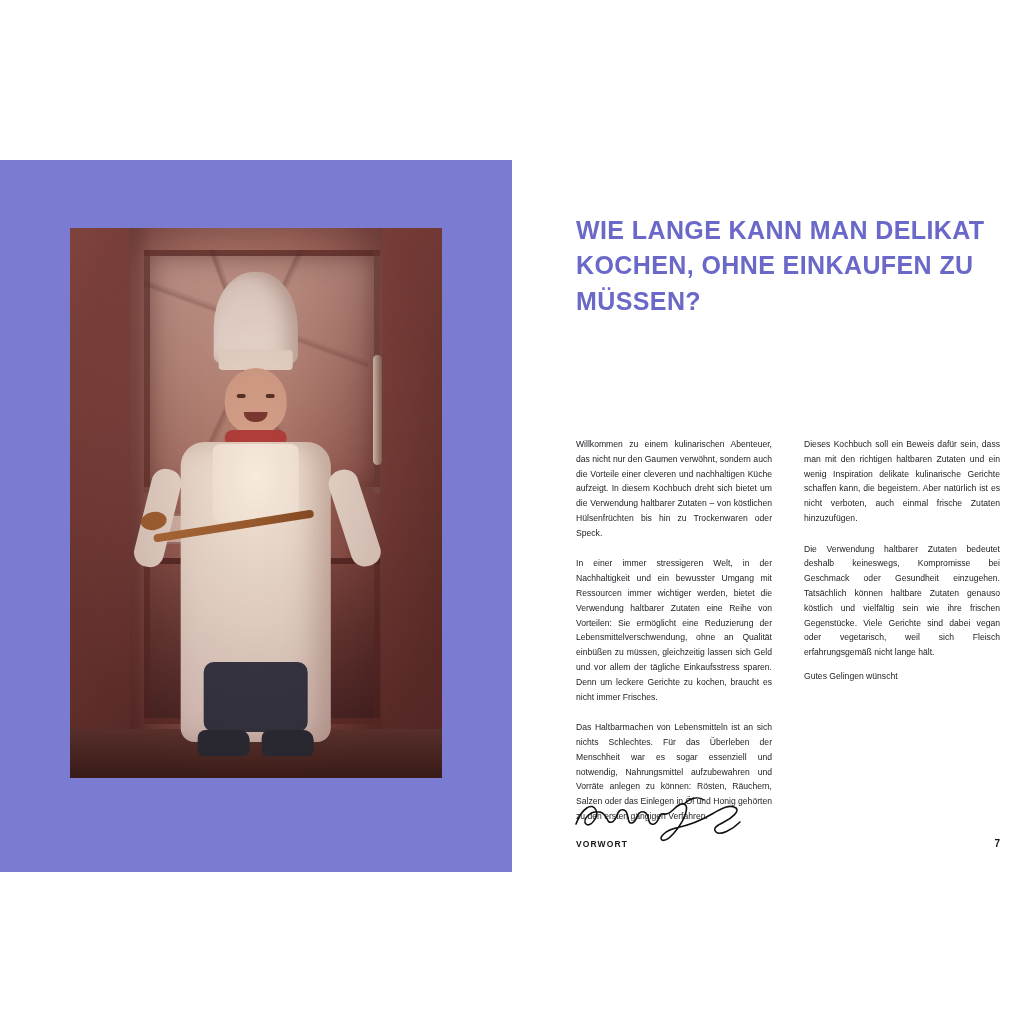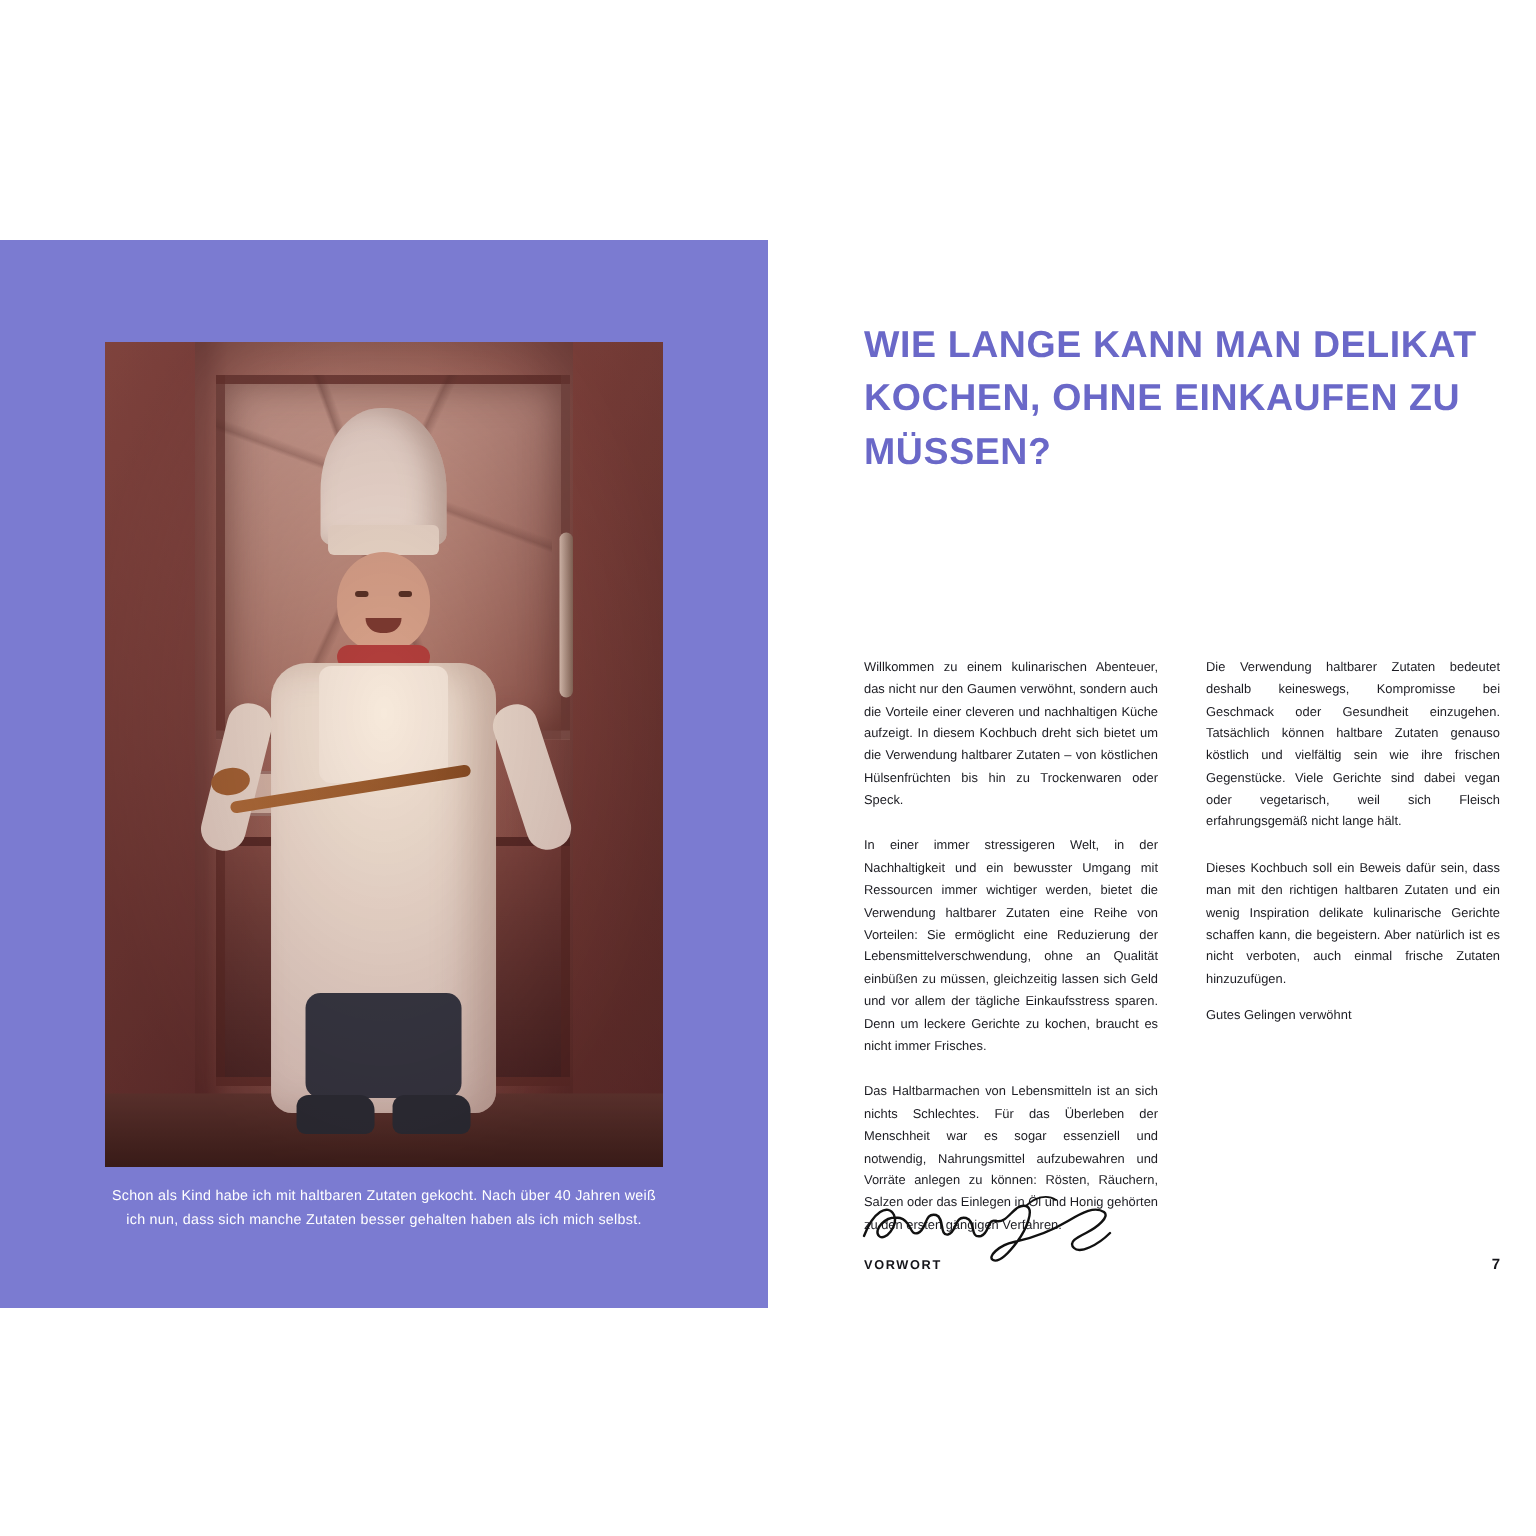--- a/index.html
+++ b/index.html
@@ -389,37 +389,36 @@
         <div class="spoon-head"></div>
         <div class="spoon"></div>
         <div class="legs"></div>
         <div class="shoe l"></div>
         <div class="shoe r"></div>
       </div>
 
       <div class="photo-warm"></div>
     </div>
 
-    <div class="caption">Schon als Kind habe ich mit haltbaren Zutaten gekocht. Nach über 40 Jahren weiß ich nun, dass sich manche Zutaten besser gehalten haben als ich mich selbst.</div>
   </div>
 
   <div class="right-page">
 
     <h1 class="headline">WIE LANGE KANN MAN DELIKAT KOCHEN, OHNE EINKAUFEN ZU MÜSSEN?</h1>
 
     <div class="columns">
       <div class="col">
         <p>Willkommen zu einem kulinarischen Abenteuer, das nicht nur den Gaumen verwöhnt, sondern auch die Vorteile einer cleveren und nachhaltigen Küche aufzeigt. In diesem Kochbuch dreht sich bietet um die Verwendung haltbarer Zutaten – von köstlichen Hülsenfrüchten bis hin zu Trockenwaren oder Speck.</p>
         <p>In einer immer stressigeren Welt, in der Nachhaltigkeit und ein bewusster Umgang mit Ressourcen immer wichtiger werden, bietet die Verwendung haltbarer Zutaten eine Reihe von Vorteilen: Sie ermöglicht eine Reduzierung der Lebensmittelverschwendung, ohne an Qualität einbüßen zu müssen, gleichzeitig lassen sich Geld und vor allem der tägliche Einkaufsstress sparen. Denn um leckere Gerichte zu kochen, braucht es nicht immer Frisches.</p>
         <p>Das Haltbarmachen von Lebensmitteln ist an sich nichts Schlechtes. Für das Überleben der Menschheit war es sogar essenziell und notwendig, Nahrungsmittel aufzubewahren und Vorräte anlegen zu können: Rösten, Räuchern, Salzen oder das Einlegen in Öl und Honig gehörten zu den ersten gängigen Verfahren.</p>
       </div>
       <div class="col">
+        <p>Dieses Kochbuch soll ein Beweis dafür sein, dass man mit den richtigen haltbaren Zutaten und ein wenig Inspiration delikate kulinarische Gerichte schaffen kann, die begeistern. Aber natürlich ist es nicht verboten, auch einmal frische Zutaten hinzuzufügen.</p>
         <p>Die Verwendung haltbarer Zutaten bedeutet deshalb keineswegs, Kompromisse bei Geschmack oder Gesundheit einzugehen. Tatsächlich können haltbare Zutaten genauso köstlich und vielfältig sein wie ihre frischen Gegenstücke. Viele Gerichte sind dabei vegan oder vegetarisch, weil sich Fleisch erfahrungsgemäß nicht lange hält.</p>
-        <p>Dieses Kochbuch soll ein Beweis dafür sein, dass man mit den richtigen haltbaren Zutaten und ein wenig Inspiration delikate kulinarische Gerichte schaffen kann, die begeistern. Aber natürlich ist es nicht verboten, auch einmal frische Zutaten hinzuzufügen.</p>
-        <p class="spaced">Gutes Gelingen verwöhnt</p>
+        <p class="spaced">Gutes Gelingen wünscht</p>
       </div>
     </div>
 
     <div class="footer">
       <span class="label">VORWORT</span>
       <span class="page-no">7</span>
     </div>
   </div>
 
   <div class="signature-wrap">

